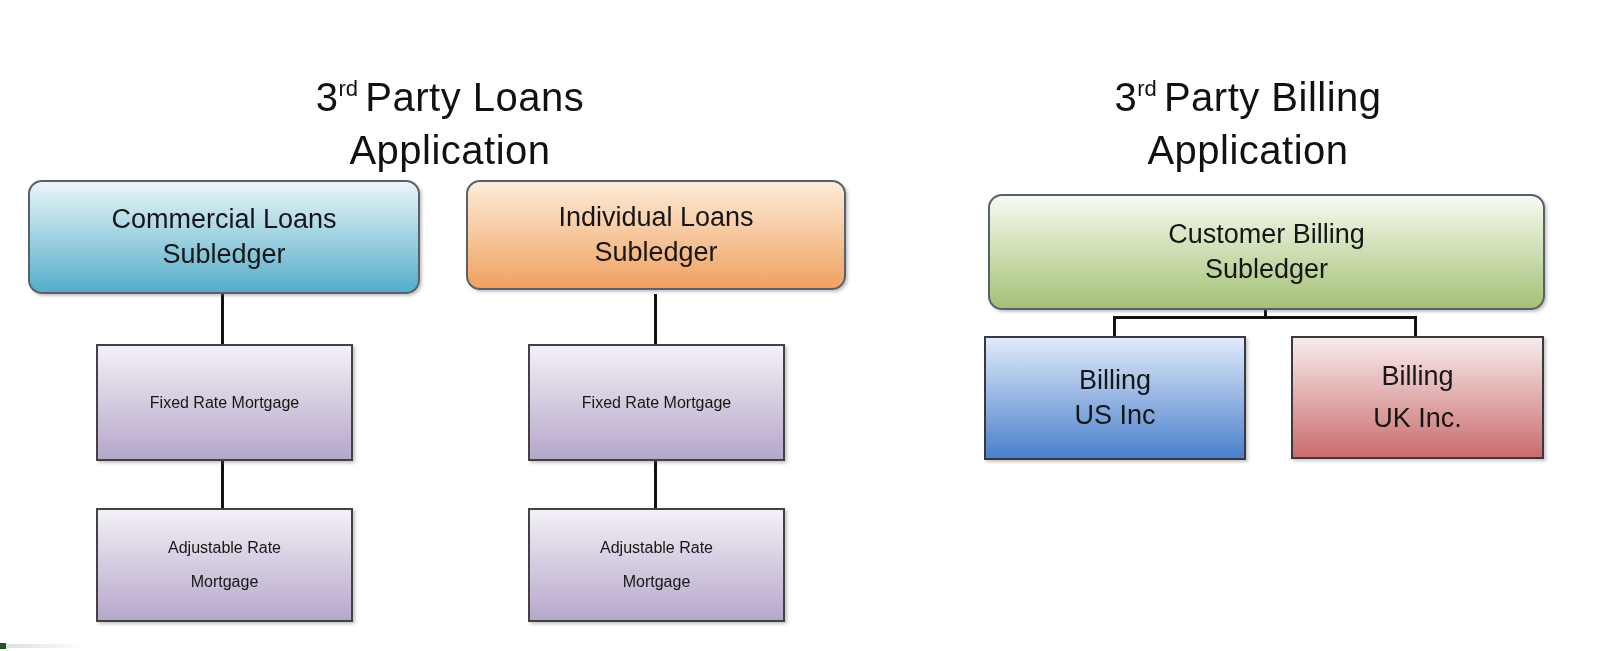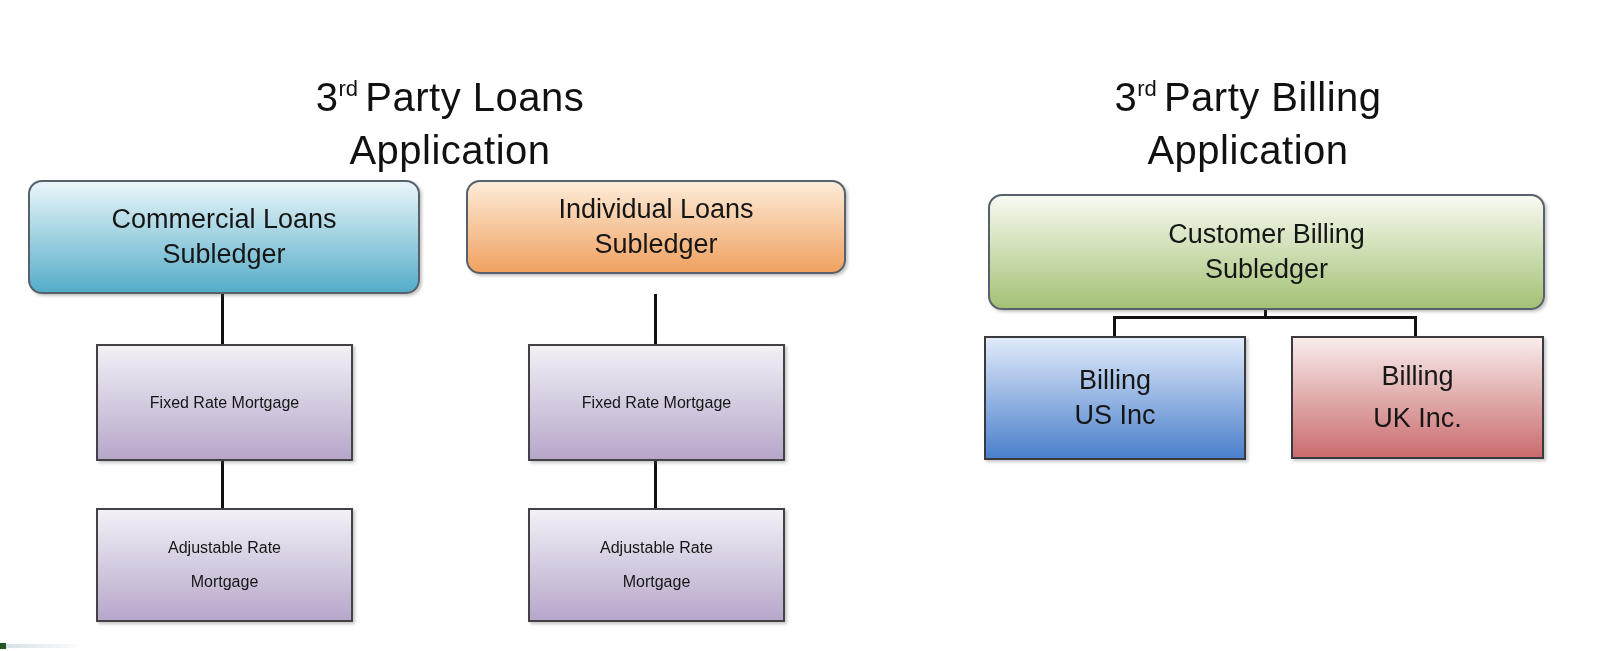--- a/index.html
+++ b/index.html
@@ -101,21 +101,21 @@
   <div class="conn" style="left: 1264px; top: 295px; width: 3px; height: 24px; background: rgb(17, 17, 17);"></div>
   <div class="conn" style="left: 1113px; top: 316px; width: 304px; height: 3px; background: rgb(17, 17, 17);"></div>
   <div class="conn" style="left: 1113px; top: 316px; width: 3px; height: 21px; background: rgb(17, 17, 17);"></div>
   <div class="conn" style="left: 1414px; top: 316px; width: 3px; height: 21px; background: rgb(17, 17, 17);"></div>
 
   <div class="node rounded" style="left: 28px; top: 180px; width: 392px; height: 114px; background: linear-gradient(rgb(234, 246, 249) 0%, rgb(85, 173, 201) 100%); border-color: rgb(86, 97, 107);">
     <div class="nline" style="color: rgb(22, 22, 22);">Commercial Loans</div>
     <div class="nline" style="color: rgb(22, 22, 22);">Subledger</div>
   </div>
 
-  <div class="node rounded" style="left: 466px; top: 180px; width: 380px; height: 94px; background: linear-gradient(rgb(253, 236, 217) 0%, rgb(240, 161, 96) 100%); border-color: rgb(86, 97, 107);">
+  <div class="node rounded" style="left: 466px; top: 180px; width: 380px; height: 110px; background: linear-gradient(rgb(253, 236, 217) 0%, rgb(240, 161, 96) 100%); border-color: rgb(86, 97, 107);">
     <div class="nline" style="color: rgb(22, 22, 22);">Individual Loans</div>
     <div class="nline" style="color: rgb(22, 22, 22);">Subledger</div>
   </div>
 
   <div class="node rounded" style="left: 988px; top: 194px; width: 557px; height: 116px; background: linear-gradient(rgb(247, 250, 241) 0%, rgb(164, 193, 117) 100%); border-color: rgb(86, 97, 107);">
     <div class="nline" style="color: rgb(22, 22, 22);">Customer Billing</div>
     <div class="nline" style="color: rgb(22, 22, 22);">Subledger</div>
   </div>
 
   <div class="node small-text" style="left: 96px; top: 344px; width: 257px; height: 117px; background: linear-gradient(rgb(243, 240, 246) 0%, rgb(182, 167, 202) 100%); border-color: rgb(65, 65, 70);">

